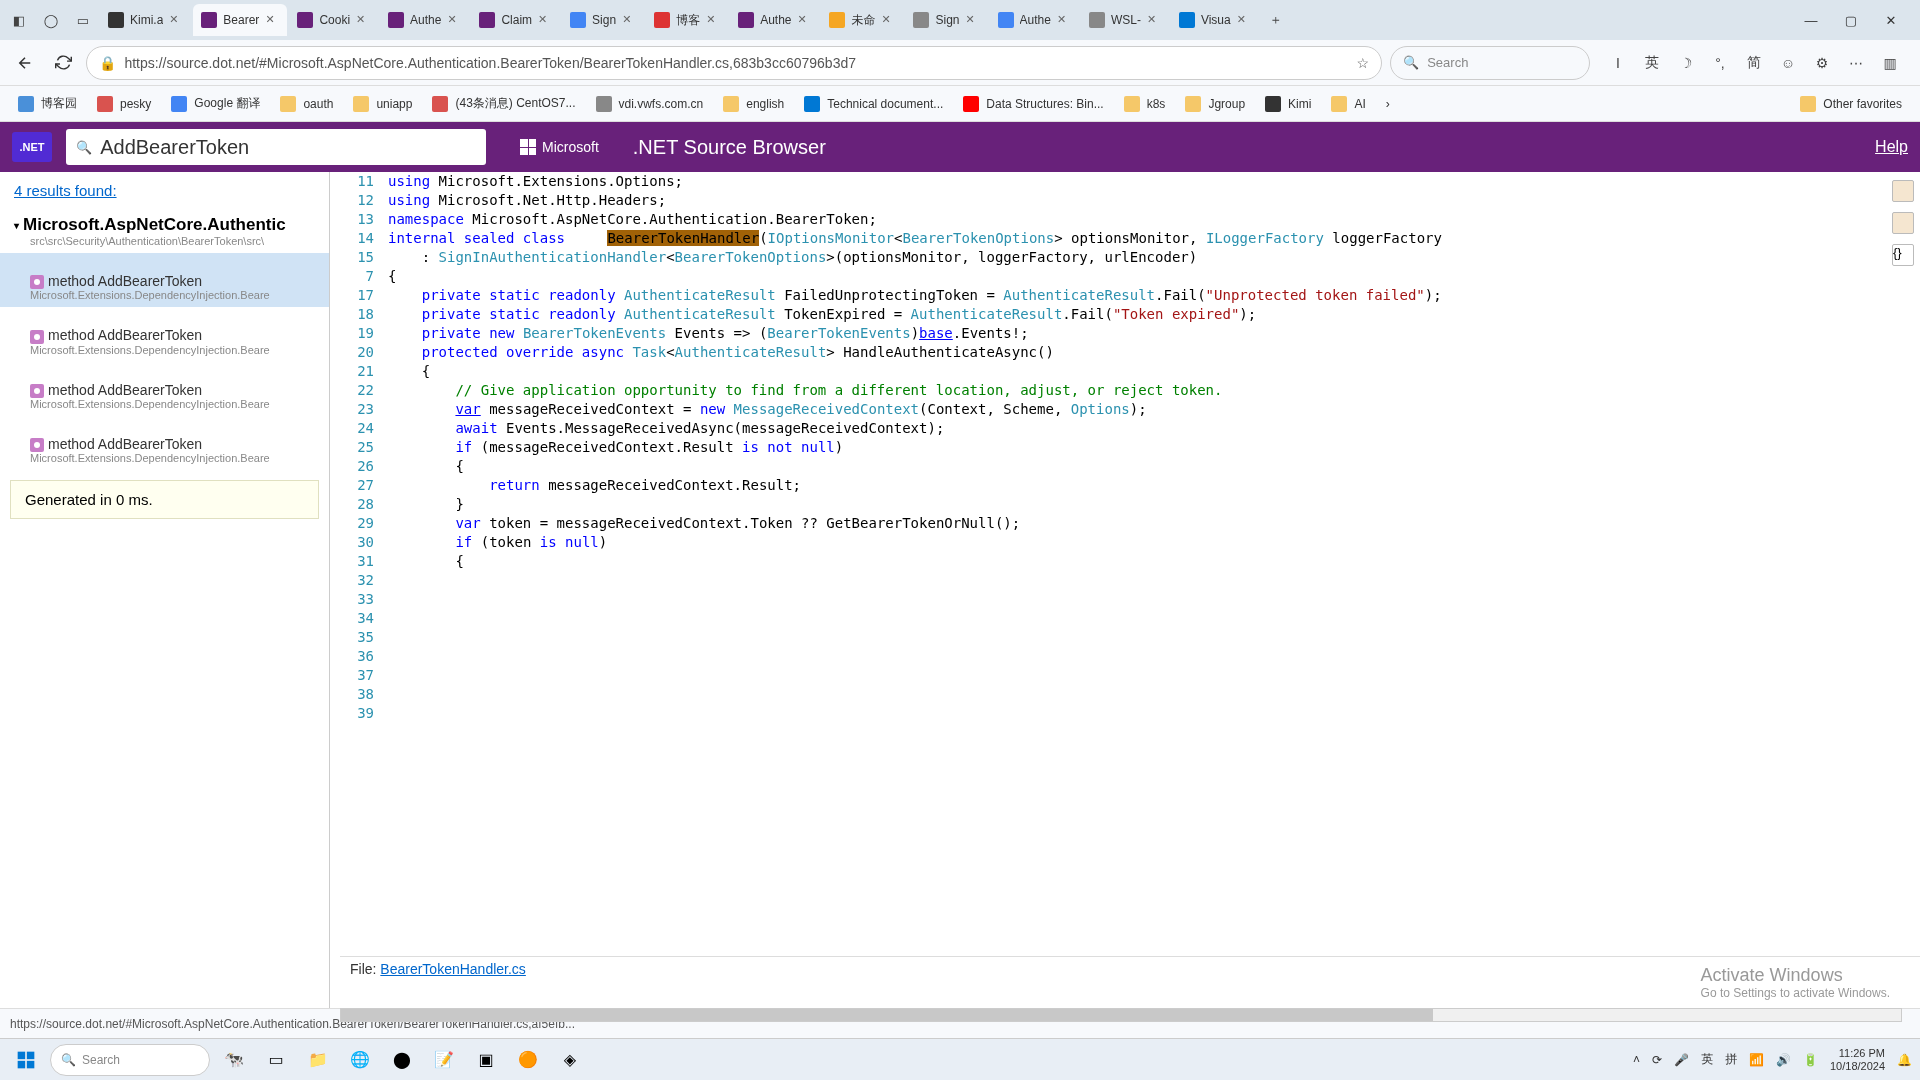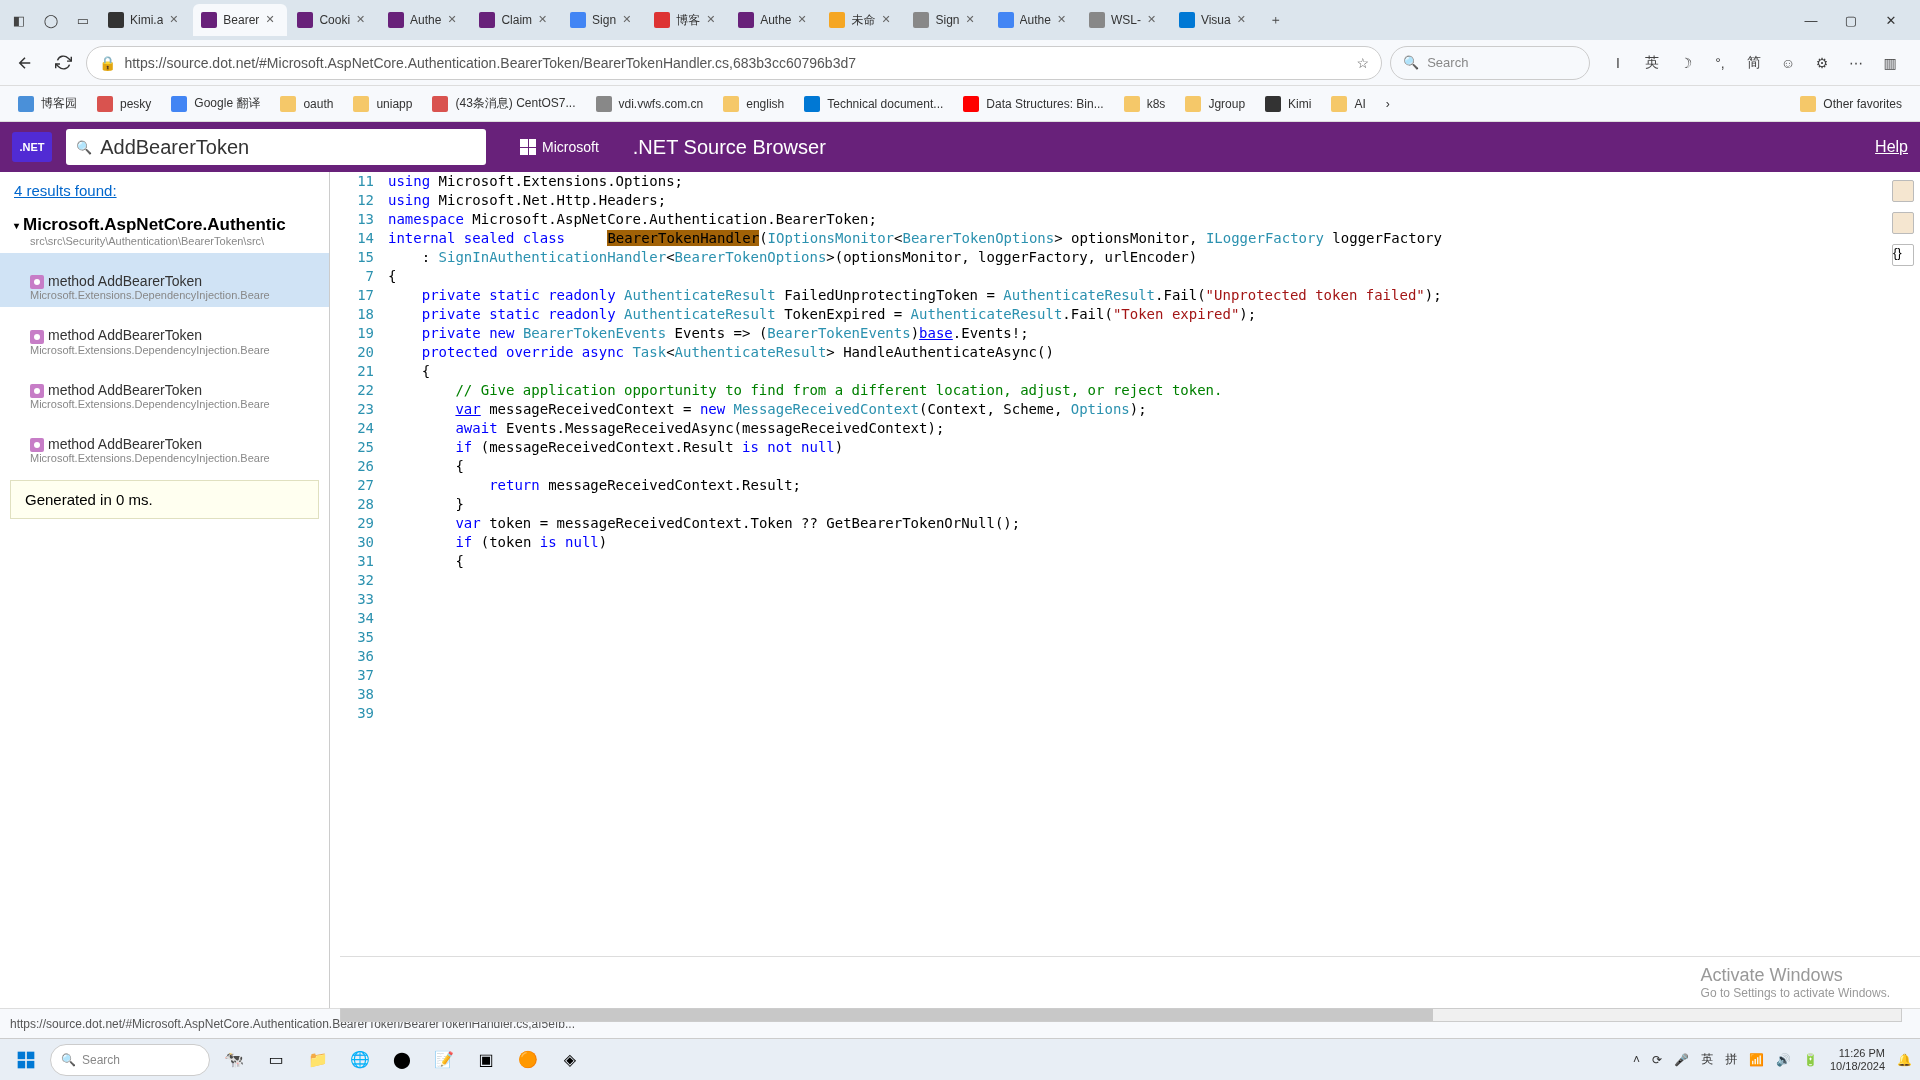--- a/index.html
+++ b/index.html
@@ -347,20 +347,21 @@
     <div class="code" id="code"><div><span class="kw">using </span><span>Microsoft.Extensions.Options;</span></div><div><span class="kw">using </span><span>Microsoft.Net.Http.Headers;</span></div><div><span></span></div><div><span class="kw">namespace </span><span>Microsoft.AspNetCore.Authentication.BearerToken;</span></div><div><span></span></div><div><span class="kw">internal sealed class </span><span class="hl">BearerTokenHandler</span><span>(</span><span class="type">IOptionsMonitor</span><span>&lt;</span><span class="type">BearerTokenOptions</span><span>&gt; optionsMonitor, </span><span class="type">ILoggerFactory</span><span> loggerFactory</span></div><div><span>    : </span><span class="type">SignInAuthenticationHandler</span><span>&lt;</span><span class="type">BearerTokenOptions</span><span>&gt;(optionsMonitor, loggerFactory, urlEncoder)</span></div><div><span>{</span></div><div><span>    </span><span class="kw">private static readonly </span><span class="type">AuthenticateResult</span><span> FailedUnprotectingToken = </span><span class="type">AuthenticateResult</span><span>.Fail(</span><span class="str">"Unprotected token failed"</span><span>);</span></div><div><span>    </span><span class="kw">private static readonly </span><span class="type">AuthenticateResult</span><span> TokenExpired = </span><span class="type">AuthenticateResult</span><span>.Fail(</span><span class="str">"Token expired"</span><span>);</span></div><div><span></span></div><div><span>    </span><span class="kw">private new </span><span class="type">BearerTokenEvents</span><span> Events =&gt; (</span><span class="type">BearerTokenEvents</span><span>)</span><span class="kw underl">base</span><span>.Events!;</span></div><div><span></span></div><div><span>    </span><span class="kw">protected override async </span><span class="type">Task</span><span>&lt;</span><span class="type">AuthenticateResult</span><span>&gt; HandleAuthenticateAsync()</span></div><div><span>    {</span></div><div><span>        </span><span class="cmt">// Give application opportunity to find from a different location, adjust, or reject token.</span></div><div><span>        </span><span class="kw underl">var</span><span> messageReceivedContext = </span><span class="kw">new </span><span class="type">MessageReceivedContext</span><span>(Context, Scheme, </span><span class="type">Options</span><span>);</span></div><div><span></span></div><div><span>        </span><span class="kw">await </span><span>Events.MessageReceivedAsync(messageReceivedContext);</span></div><div><span></span></div><div><span>        </span><span class="kw">if </span><span>(messageReceivedContext.Result </span><span class="kw">is not null</span><span>)</span></div><div><span>        {</span></div><div><span>            </span><span class="kw">return </span><span>messageReceivedContext.Result;</span></div><div><span>        }</span></div><div><span></span></div><div><span>        </span><span class="kw">var </span><span>token = messageReceivedContext.Token ?? GetBearerTokenOrNull();</span></div><div><span></span></div><div><span>        </span><span class="kw">if </span><span>(token </span><span class="kw">is null</span><span>)</span></div><div><span>        {</span></div></div>
     <div class="code-icons">
       <div></div>
       <div></div>
       <div style="background:#fff;">{}</div>
     </div>
   </div>
 </div>
 
 <div class="file-info">
+  <div><span>File: </span><a>BearerTokenHandler.cs</a></div>
 </div>
 <div class="hscroll-dummy">
     <div class="hscroll-thumb"></div>
   </div>
 
 <div class="activate">
   <div>Activate Windows</div>
   <div class="sub">Go to Settings to activate Windows.</div>
 </div>
 

